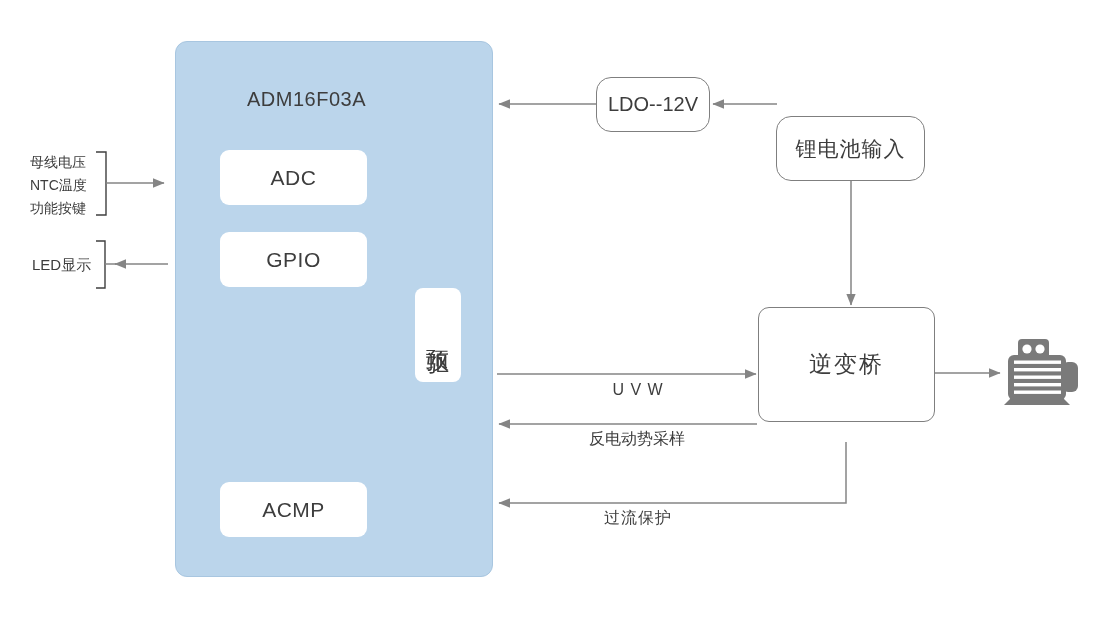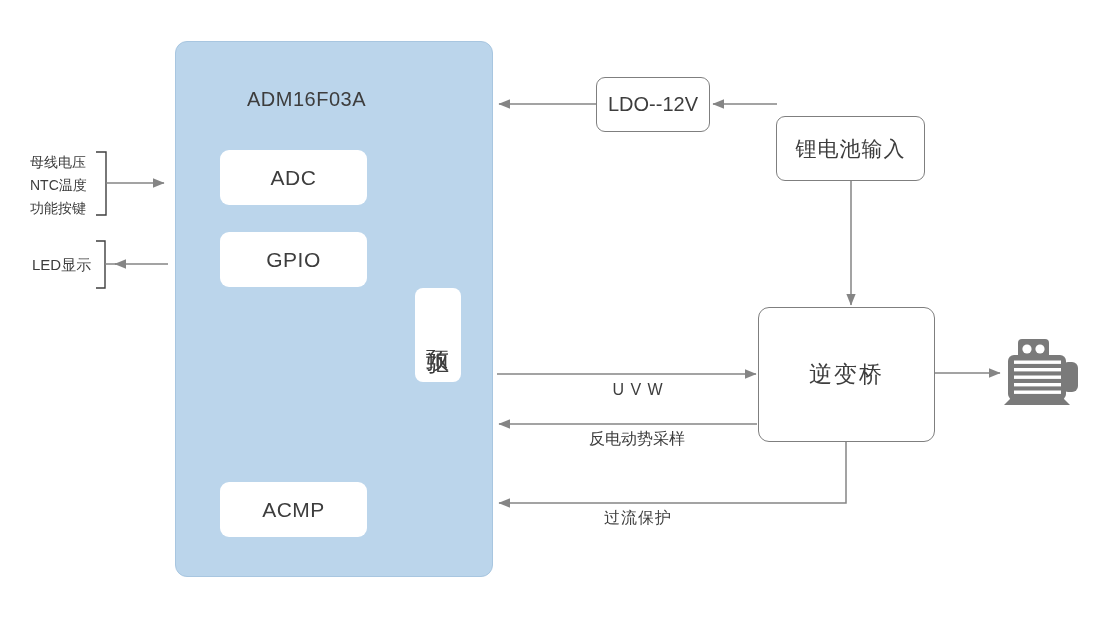--- a/index.html
+++ b/index.html
@@ -25,26 +25,26 @@
   }
   .m0{top:150px}.m1{top:232px}.m2{top:316px}.m3{top:399px}.m4{top:482px}
   .predriver{
     left:415px;top:288px;width:46px;height:94px;background:#ffffff;border-radius:8px;
     display:flex;align-items:center;justify-content:center;
     font-size:23px;line-height:32px;
     writing-mode:vertical-rl;text-orientation:upright;letter-spacing:4px;
   }
   
   .obox{
-    background:#ffffff;border:1.5px solid #7F7F7F;border-radius:9px;box-sizing:border-box;
+    background:#ffffff;border:1.5px solid #7F7F7F;border-radius:15px;box-sizing:border-box;
     display:flex;align-items:center;justify-content:center;
   }
   .ldo{left:596px;top:77px;width:114px;height:55px;font-size:20px;}
   .battery{left:776px;top:68px;width:149px;height:65px;font-size:21px;letter-spacing:1px;margin-top:48px;}
-  .inverter{left:758px;top:307px;width:177px;height:135px;border-radius:11px;font-size:23px;letter-spacing:2px;}
+  .inverter{left:758px;top:307px;width:177px;height:115px;border-radius:11px;font-size:23px;letter-spacing:2px;}
   
   .linklabel{font-size:16px;text-align:center;color:#3d3d3d;}
   .uvw{left:590px;top:381px;width:96px;letter-spacing:1px;}
   .bemf{left:557px;top:429px;width:160px;}
   .ocp{left:558px;top:508px;width:160px;letter-spacing:1px;font-family:Liberation Serif, serif;}
   
   .bus-lines{left:30px;top:151px;width:90px;font-size:14px;line-height:23px;}
   .bus-lines span{display:block;}
   .led-label{left:32px;top:256px;width:80px;font-size:15px;}
   svg.layer{left:0;top:0;pointer-events:none;}

